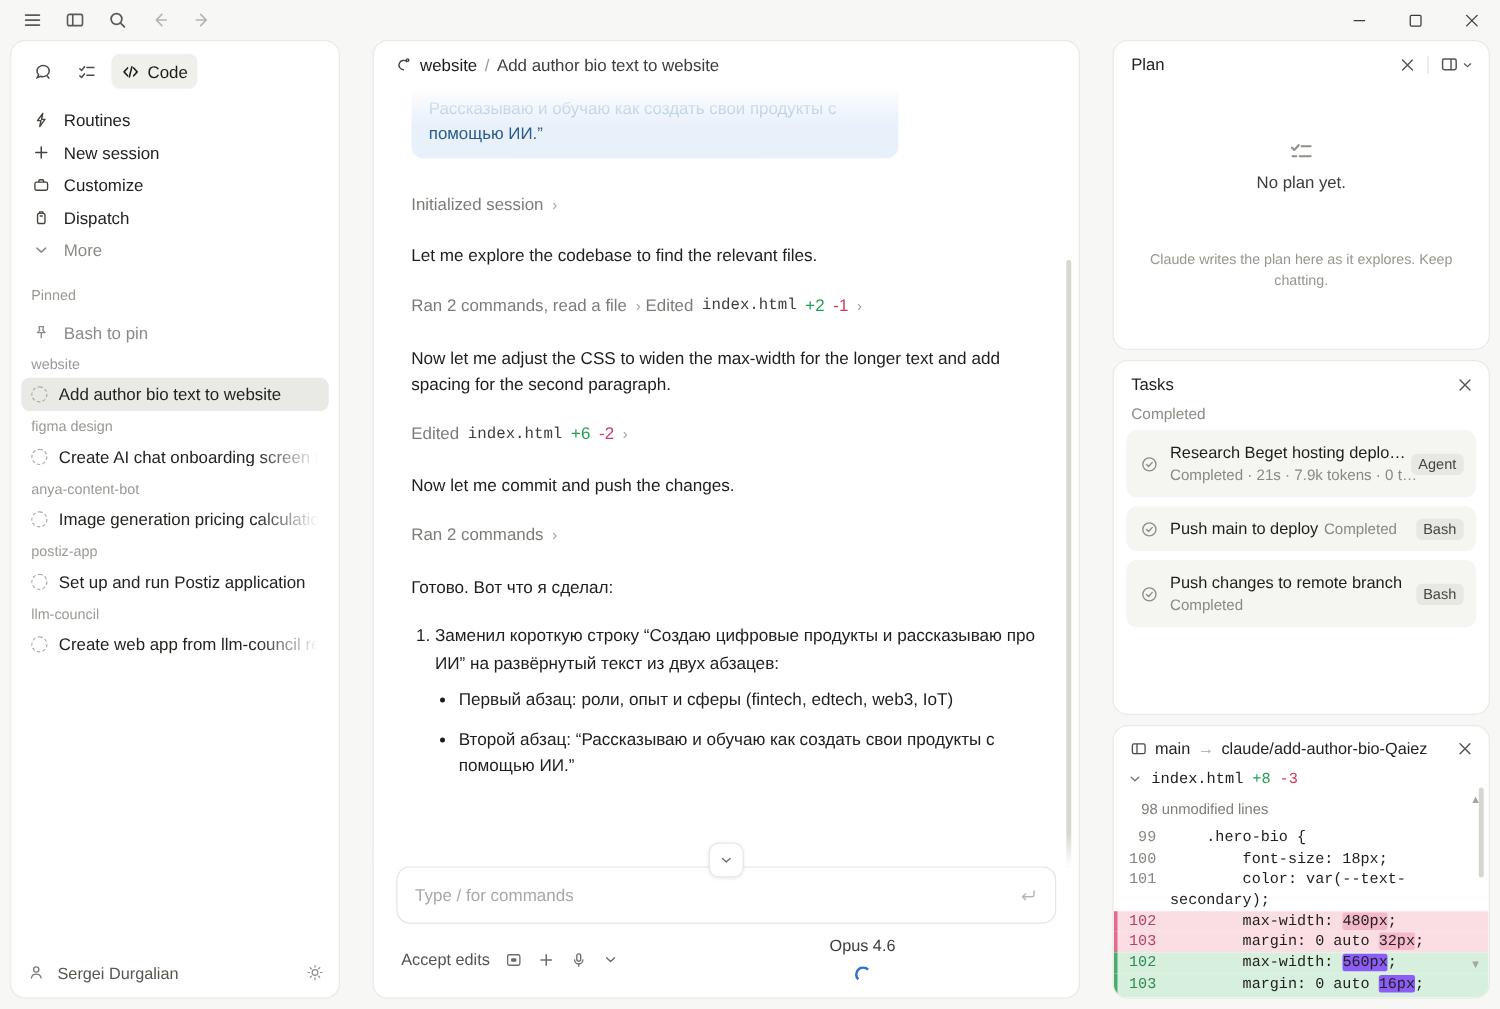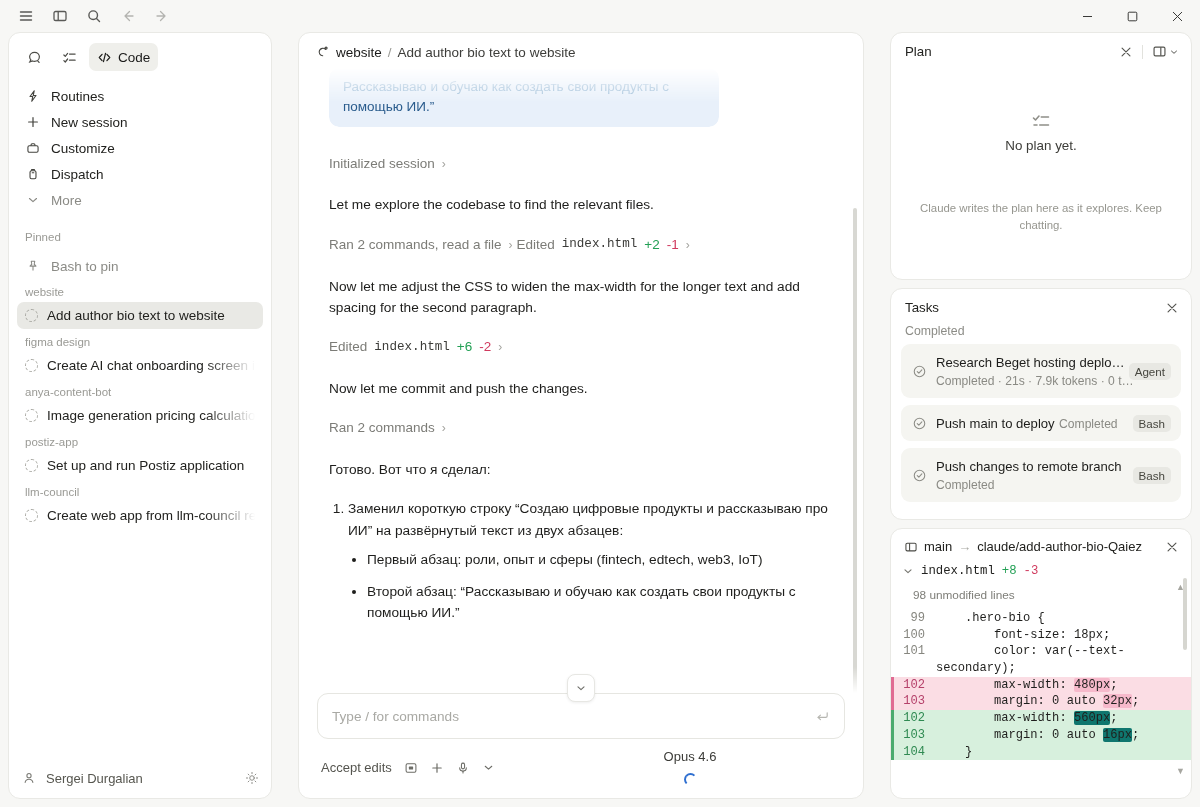--- a/index.html
+++ b/index.html
@@ -204,21 +204,21 @@
 
   .plan-card { height: 248px; }
   .plan-empty {
     flex: 1; display: flex; flex-direction: column;
     align-items: center; justify-content: center; text-align: center;
     padding: 0 26px; gap: 7px;
   }
   .plan-empty .ttl { font-size: 13.4px; color: #3c3c38; }
   .plan-empty .sub { font-size: 11.4px; color: #96968f; line-height: 1.42; margin-top: 40px; }
 
-  .tasks-card { height: 232px; }
+  .tasks-card { height: 284px; }
   .tasks-sub { font-size: 12.3px; color: #8c8c86; padding: 3px 14px 6px 14px; }
   .task {
     margin: 0 10px 7px 10px; background: #f5f5f1; border-radius: 9px;
     display: flex; align-items: center; gap: 9px;
     padding: 9px 10px 9px 11px; cursor: pointer;
   }
   .check { color: #8e8e88; flex: 0 0 15px; display:flex; }
   .task-body { min-width: 0; flex: 1; }
   .task-t {
     font-size: 13.1px; color: #1d1d1b; white-space: nowrap;
@@ -260,21 +260,21 @@
   }
   .cl .src { white-space: pre-wrap; color: #1f1f1d; padding-right: 10px; }
   .cl.del { background: #fbdde4; }
   .cl.del .ln { color: #b5416a; }
   .cl.del { border-left: 3px solid #e06a92; }
   .cl.add { background: #d7f0dd; }
   .cl.add .ln { color: #2f8a52; }
   .cl.add { border-left: 3px solid #49ab6d; }
   .cl.ctx { border-left: 3px solid transparent; }
   .hl-del { background: #f6b9cb; border-radius: 2px; }
-  .hl-add { background: #0f766e; border-radius: 2px; }
+  .hl-add { background: #8b5cf6; border-radius: 2px; }
   .diff-sb {
     position: absolute; right: 4px; top: 16px; bottom: 18px; width: 4px;
   }
   .diff-sb .thumb { width: 4px; height: 72px; background: #d6d6d0; border-radius: 3px; }
   .sb-up, .sb-dn {
     position: absolute; right: 2px; color: #a6a6a0; font-size: 9px;
   }
   .sb-up { top: 4px; } .sb-dn { bottom: 4px; }
   svg { display: block; }
 </style>

